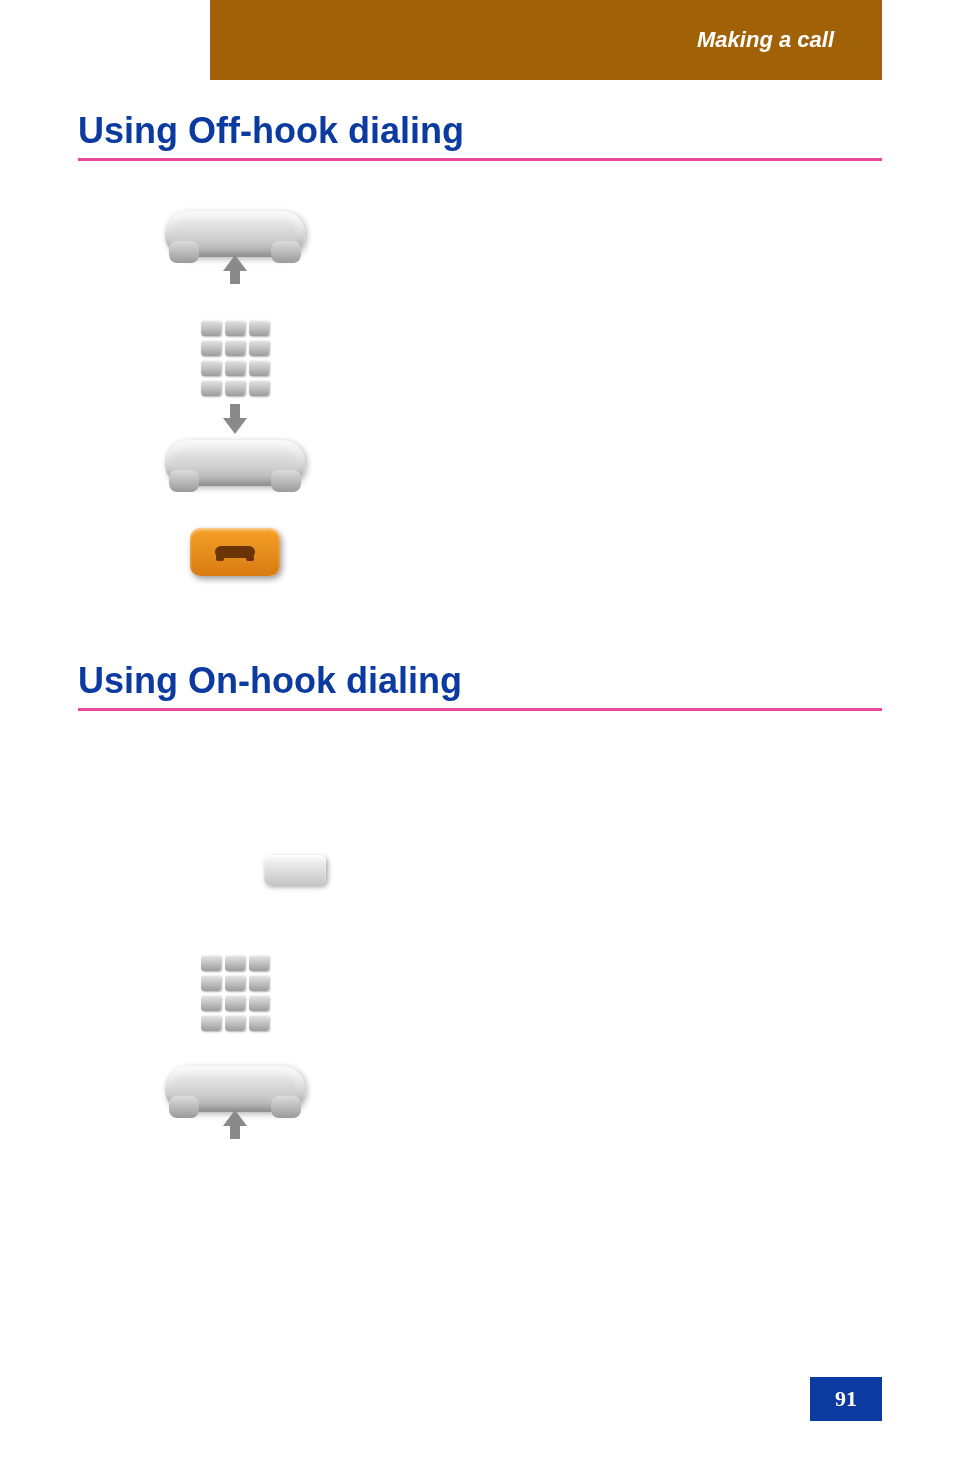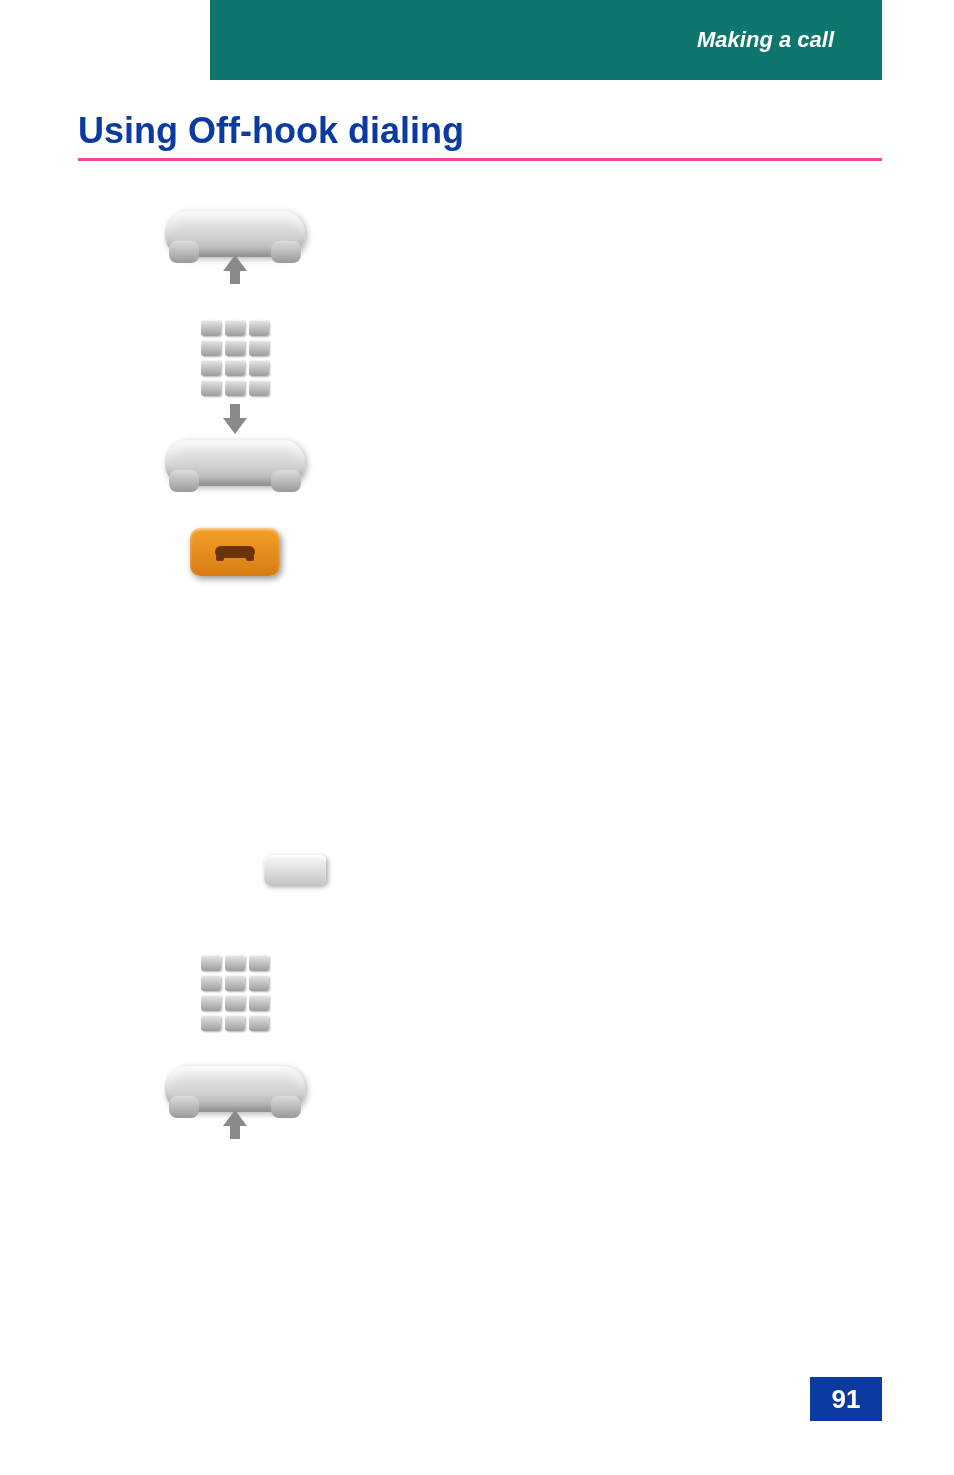--- a/index.html
+++ b/index.html
@@ -5,21 +5,21 @@
   * { margin: 0; padding: 0; box-sizing: border-box; }
   html, body { width: 954px; height: 1475px; background: #ffffff; font-family: Arial, Helvetica, sans-serif; position: relative; }
   .page { width: 954px; height: 1475px; position: relative; }
 
   .header-band {
     position: absolute;
     top: 0;
     left: 210px;
     width: 672px;
     height: 80px;
-    background: #0f766e;
+    background: #a16207;
     display: flex;
     align-items: center;
     justify-content: flex-end;
     padding-right: 48px;
   }
   .header-band span {
     color: #ffffff;
     font-weight: bold;
     font-size: 22px;
     font-style: italic;
@@ -137,21 +137,21 @@
   }
 
   .pagenum-box {
     position: absolute;
     bottom: 54px;
     right: 72px;
     width: 72px; height: 44px;
     background: #0b3aa0;
     color: #ffffff;
     display:flex; align-items:center; justify-content:center;
-    font-weight:bold; font-size:26px;
+    font-weight:bold; font-size:22px;font-family:Liberation Serif, serif;
   }
 </style>
 </head>
 <body>
 
 <div class="page">
 
   <div class="header-band">
     <span>Making a call</span>
   </div>
@@ -188,20 +188,21 @@
       <div class="handset"></div>
     </div>
   </div>
 
   <div class="icon-wrap" style="top:528px;">
     <div class="release-btn">
         <div class="mini-handset"></div>
       </div>
   </div>
 
+  <h2 class="section-title sect-onhook">Using On-hook dialing</h2>
 
   <div class="icon-wrap" style="top:855px; left:210px;">
     <div class="linekey"></div>
   </div>
 
   <div class="icon-wrap" style="top:955px;">
     <div class="keypad">
       <div class="key"></div>
         <div class="key"></div>
         <div class="key"></div>

